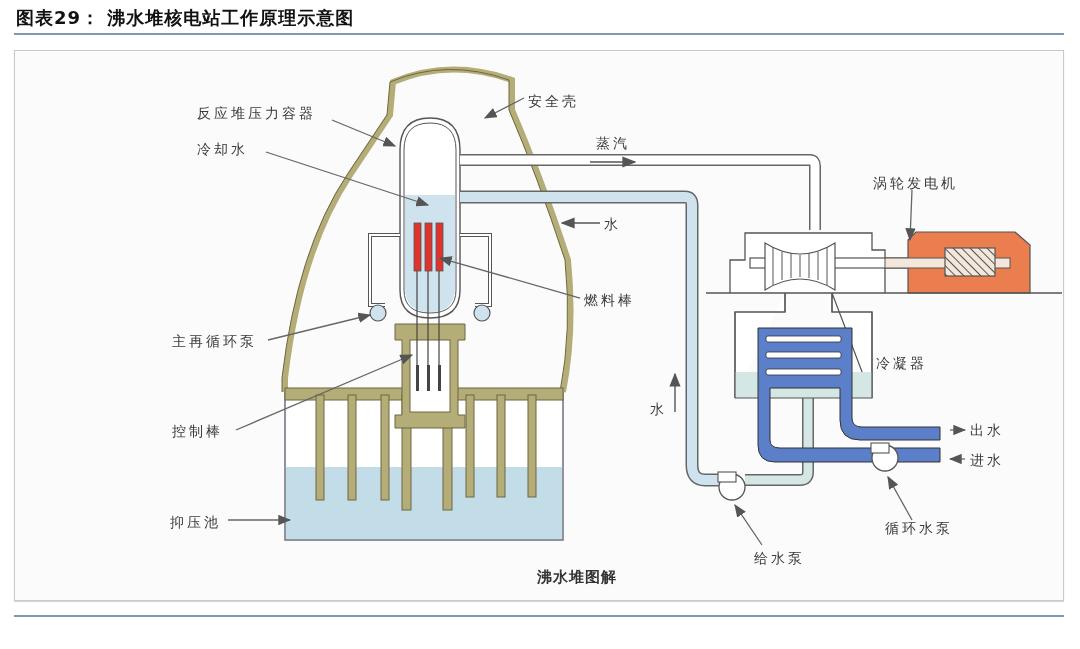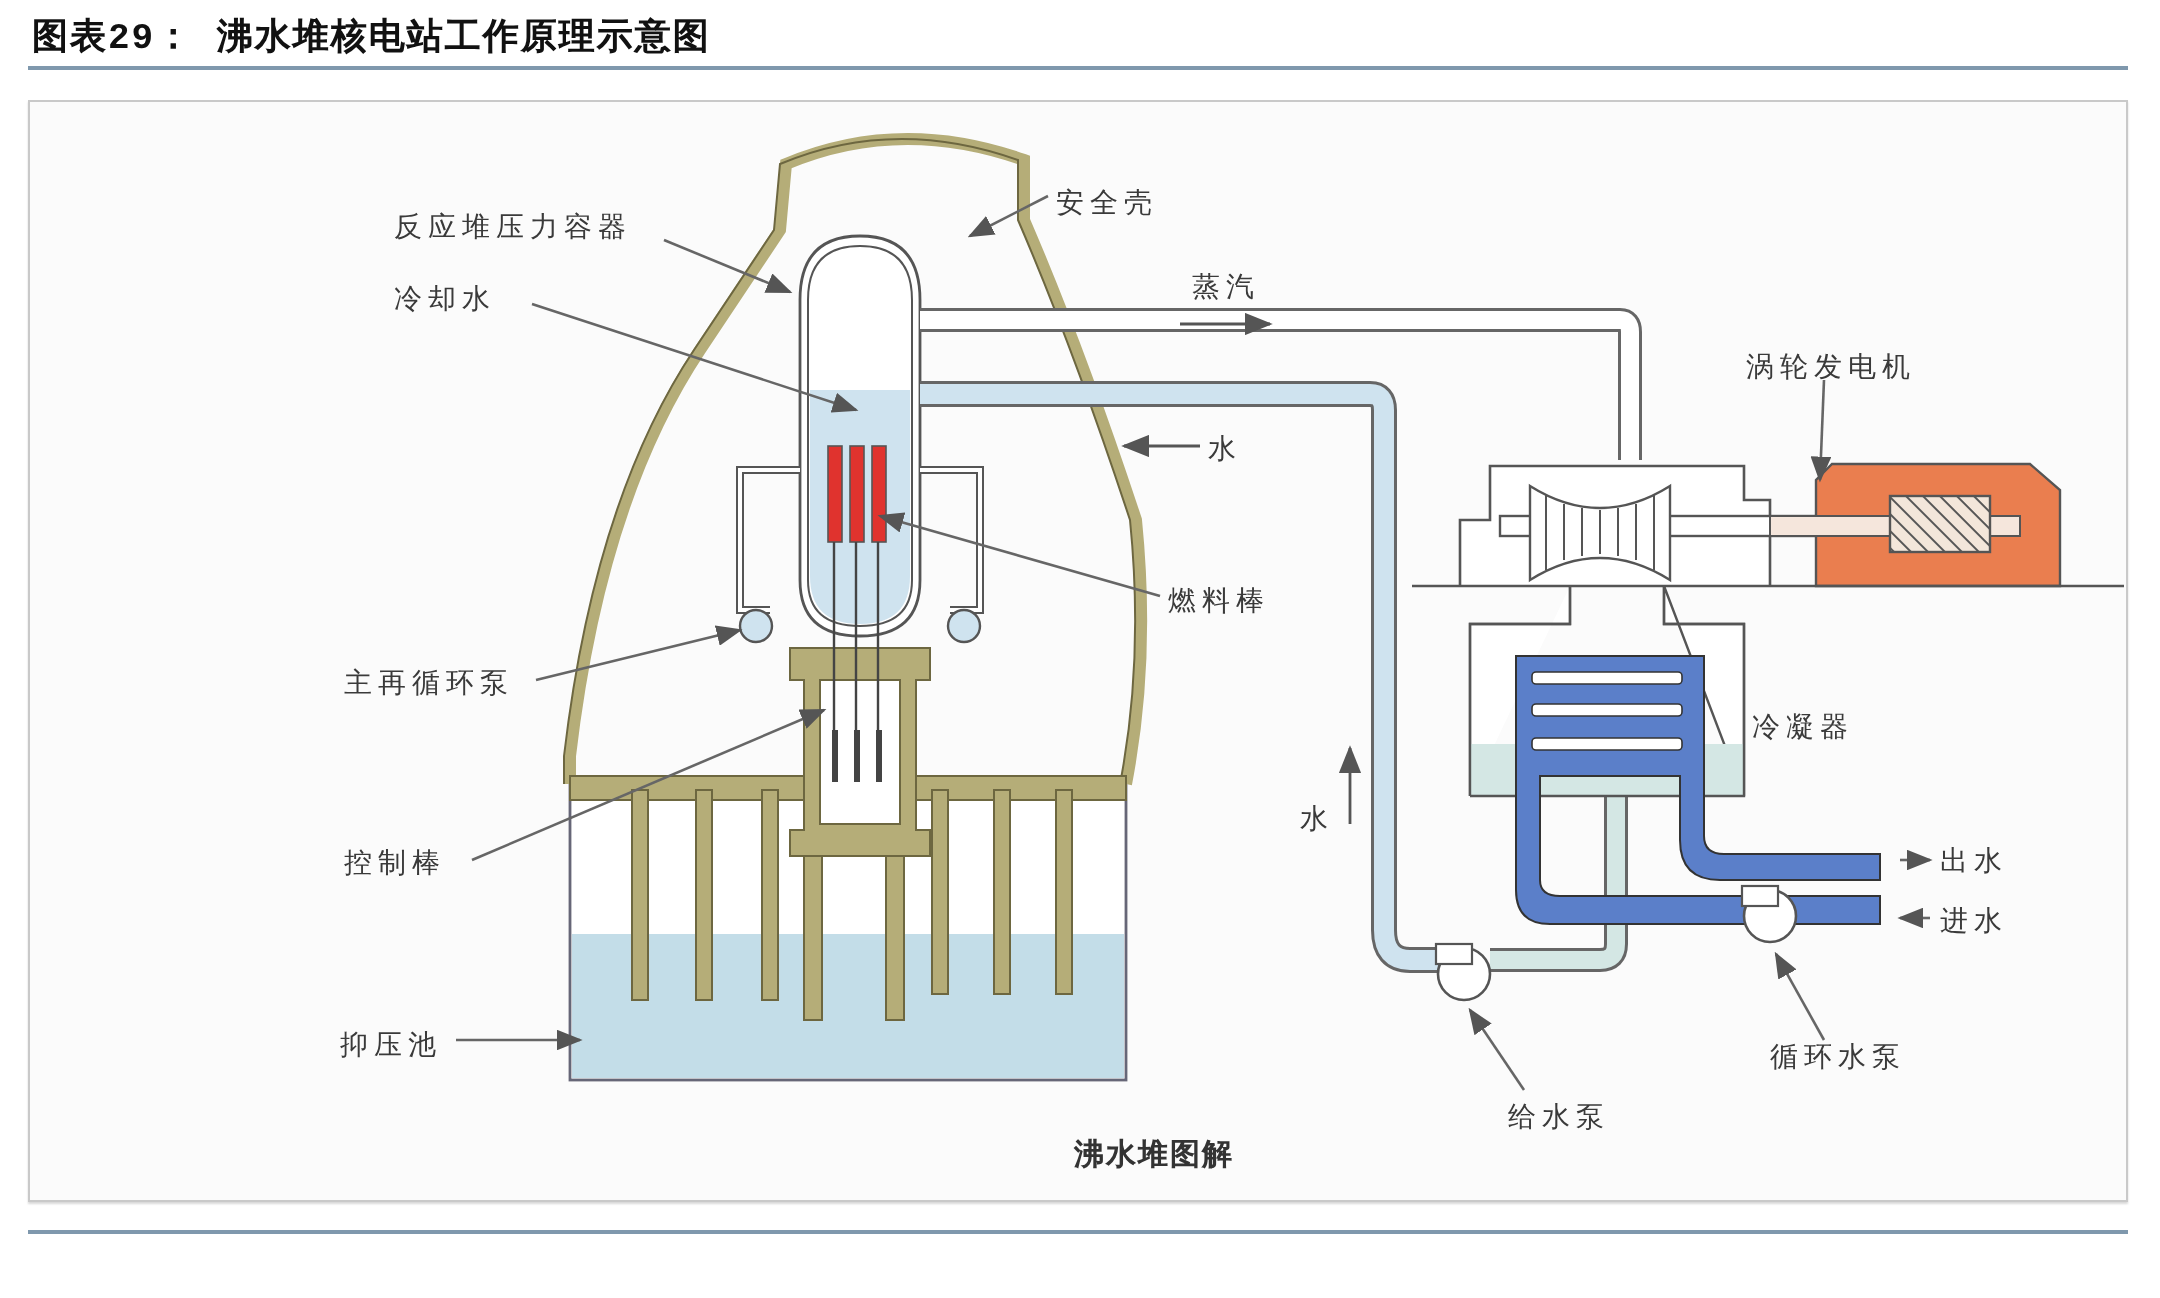--- a/index.html
+++ b/index.html
@@ -1,19 +1,19 @@
 <!DOCTYPE html>
 <html><head>
 <meta charset="utf-8">
 <style>
   html, body { margin: 0; padding: 0; background: #ffffff; }
   body { width: 1080px; height: 649px; position: relative; overflow: hidden;
          font-family: "DejaVu Sans", sans-serif; }
   .fig-title { position: absolute; left: 16px; top: 6px; font-size: 18px; font-weight: bold;
-               color: #111; letter-spacing: 1px; font-family: Liberation Mono, monospace; }
+               color: #111; letter-spacing: 1px; }
   .rule-top { position: absolute; left: 14px; top: 33px; width: 1050px; height: 2px; background: #7f98ad; }
   .rule-bottom { position: absolute; left: 14px; top: 615px; width: 1050px; height: 2px; background: #7f98ad; }
   .frame { position: absolute; left: 14px; top: 50px; width: 1048px; height: 549px;
            border: 1px solid #c9c9c9; background: #fbfbfb; box-shadow: 0 1px 1px #d9d9d9; }
   svg.diag { position: absolute; left: 0; top: 0; }
   .lbl { font-family: "DejaVu Serif", serif; font-size: 14px; fill: #3a3a3a; letter-spacing: 3px; }
   .cap { font-family: "DejaVu Sans", sans-serif; font-size: 15px; fill: #333; font-weight: bold; letter-spacing: 1px; }
   .leader { stroke: #666; stroke-width: 1.3; fill: none; }
   .arrowhead { fill: #555; }
 </style>

